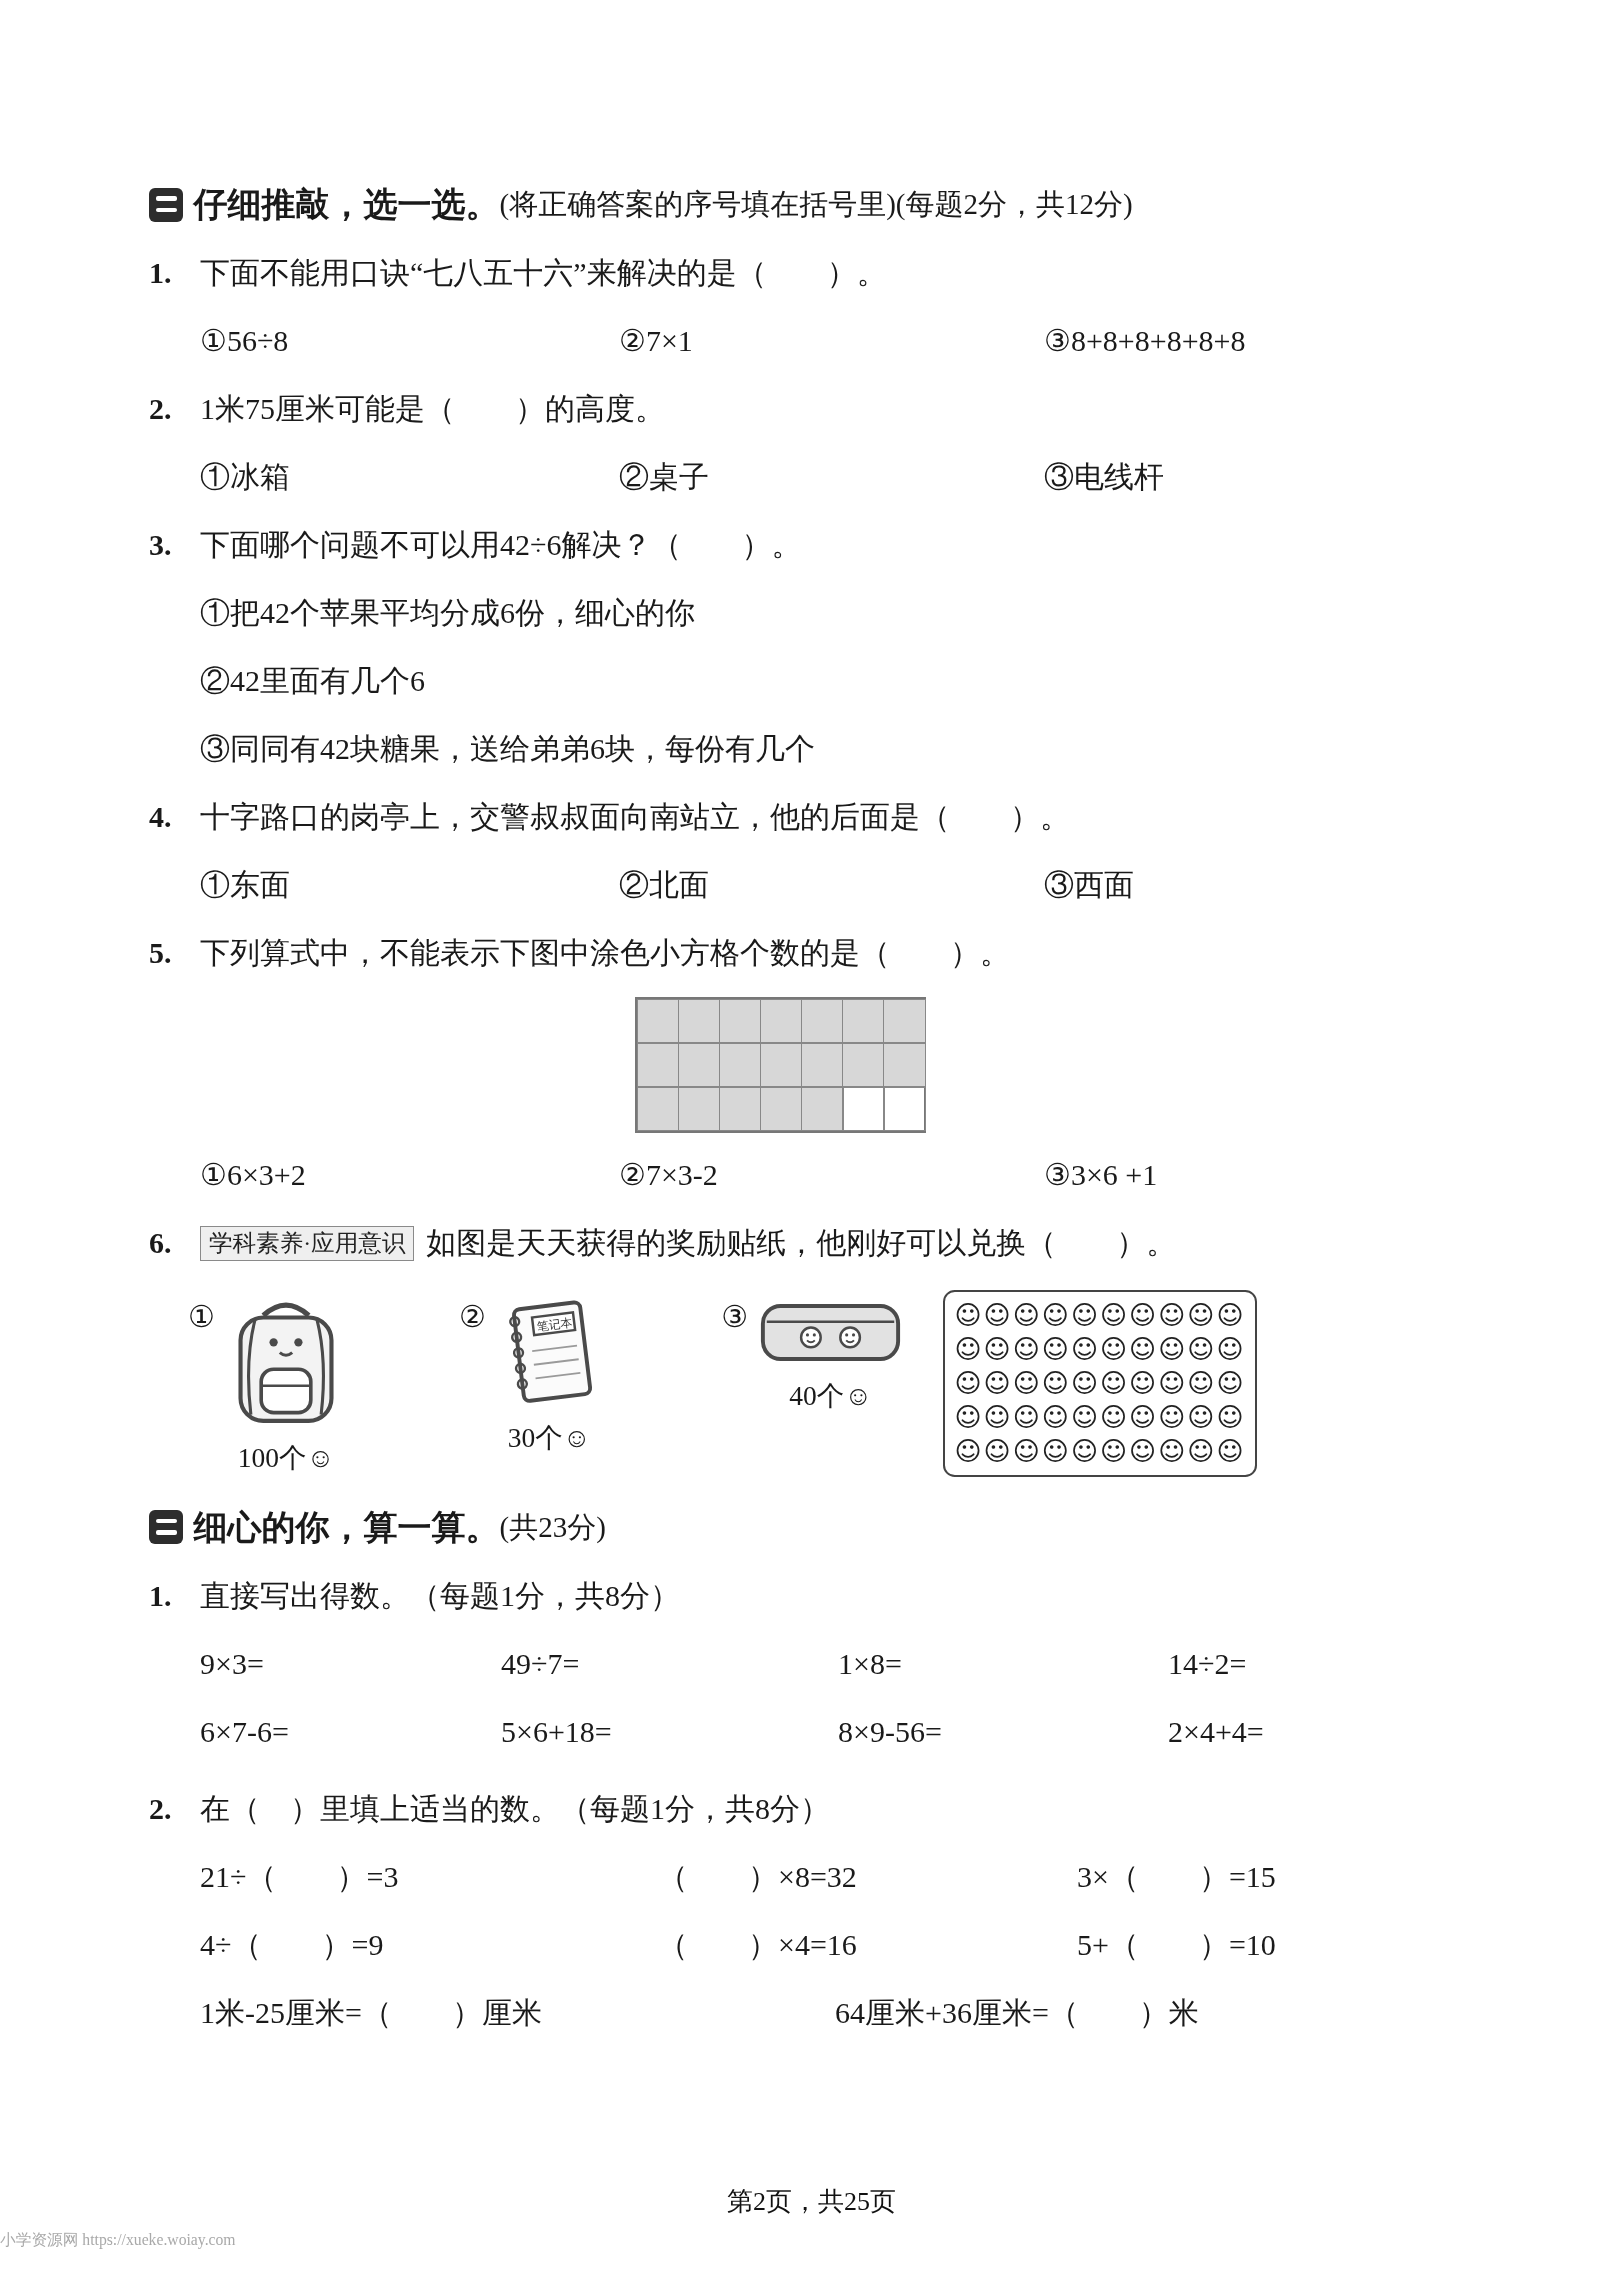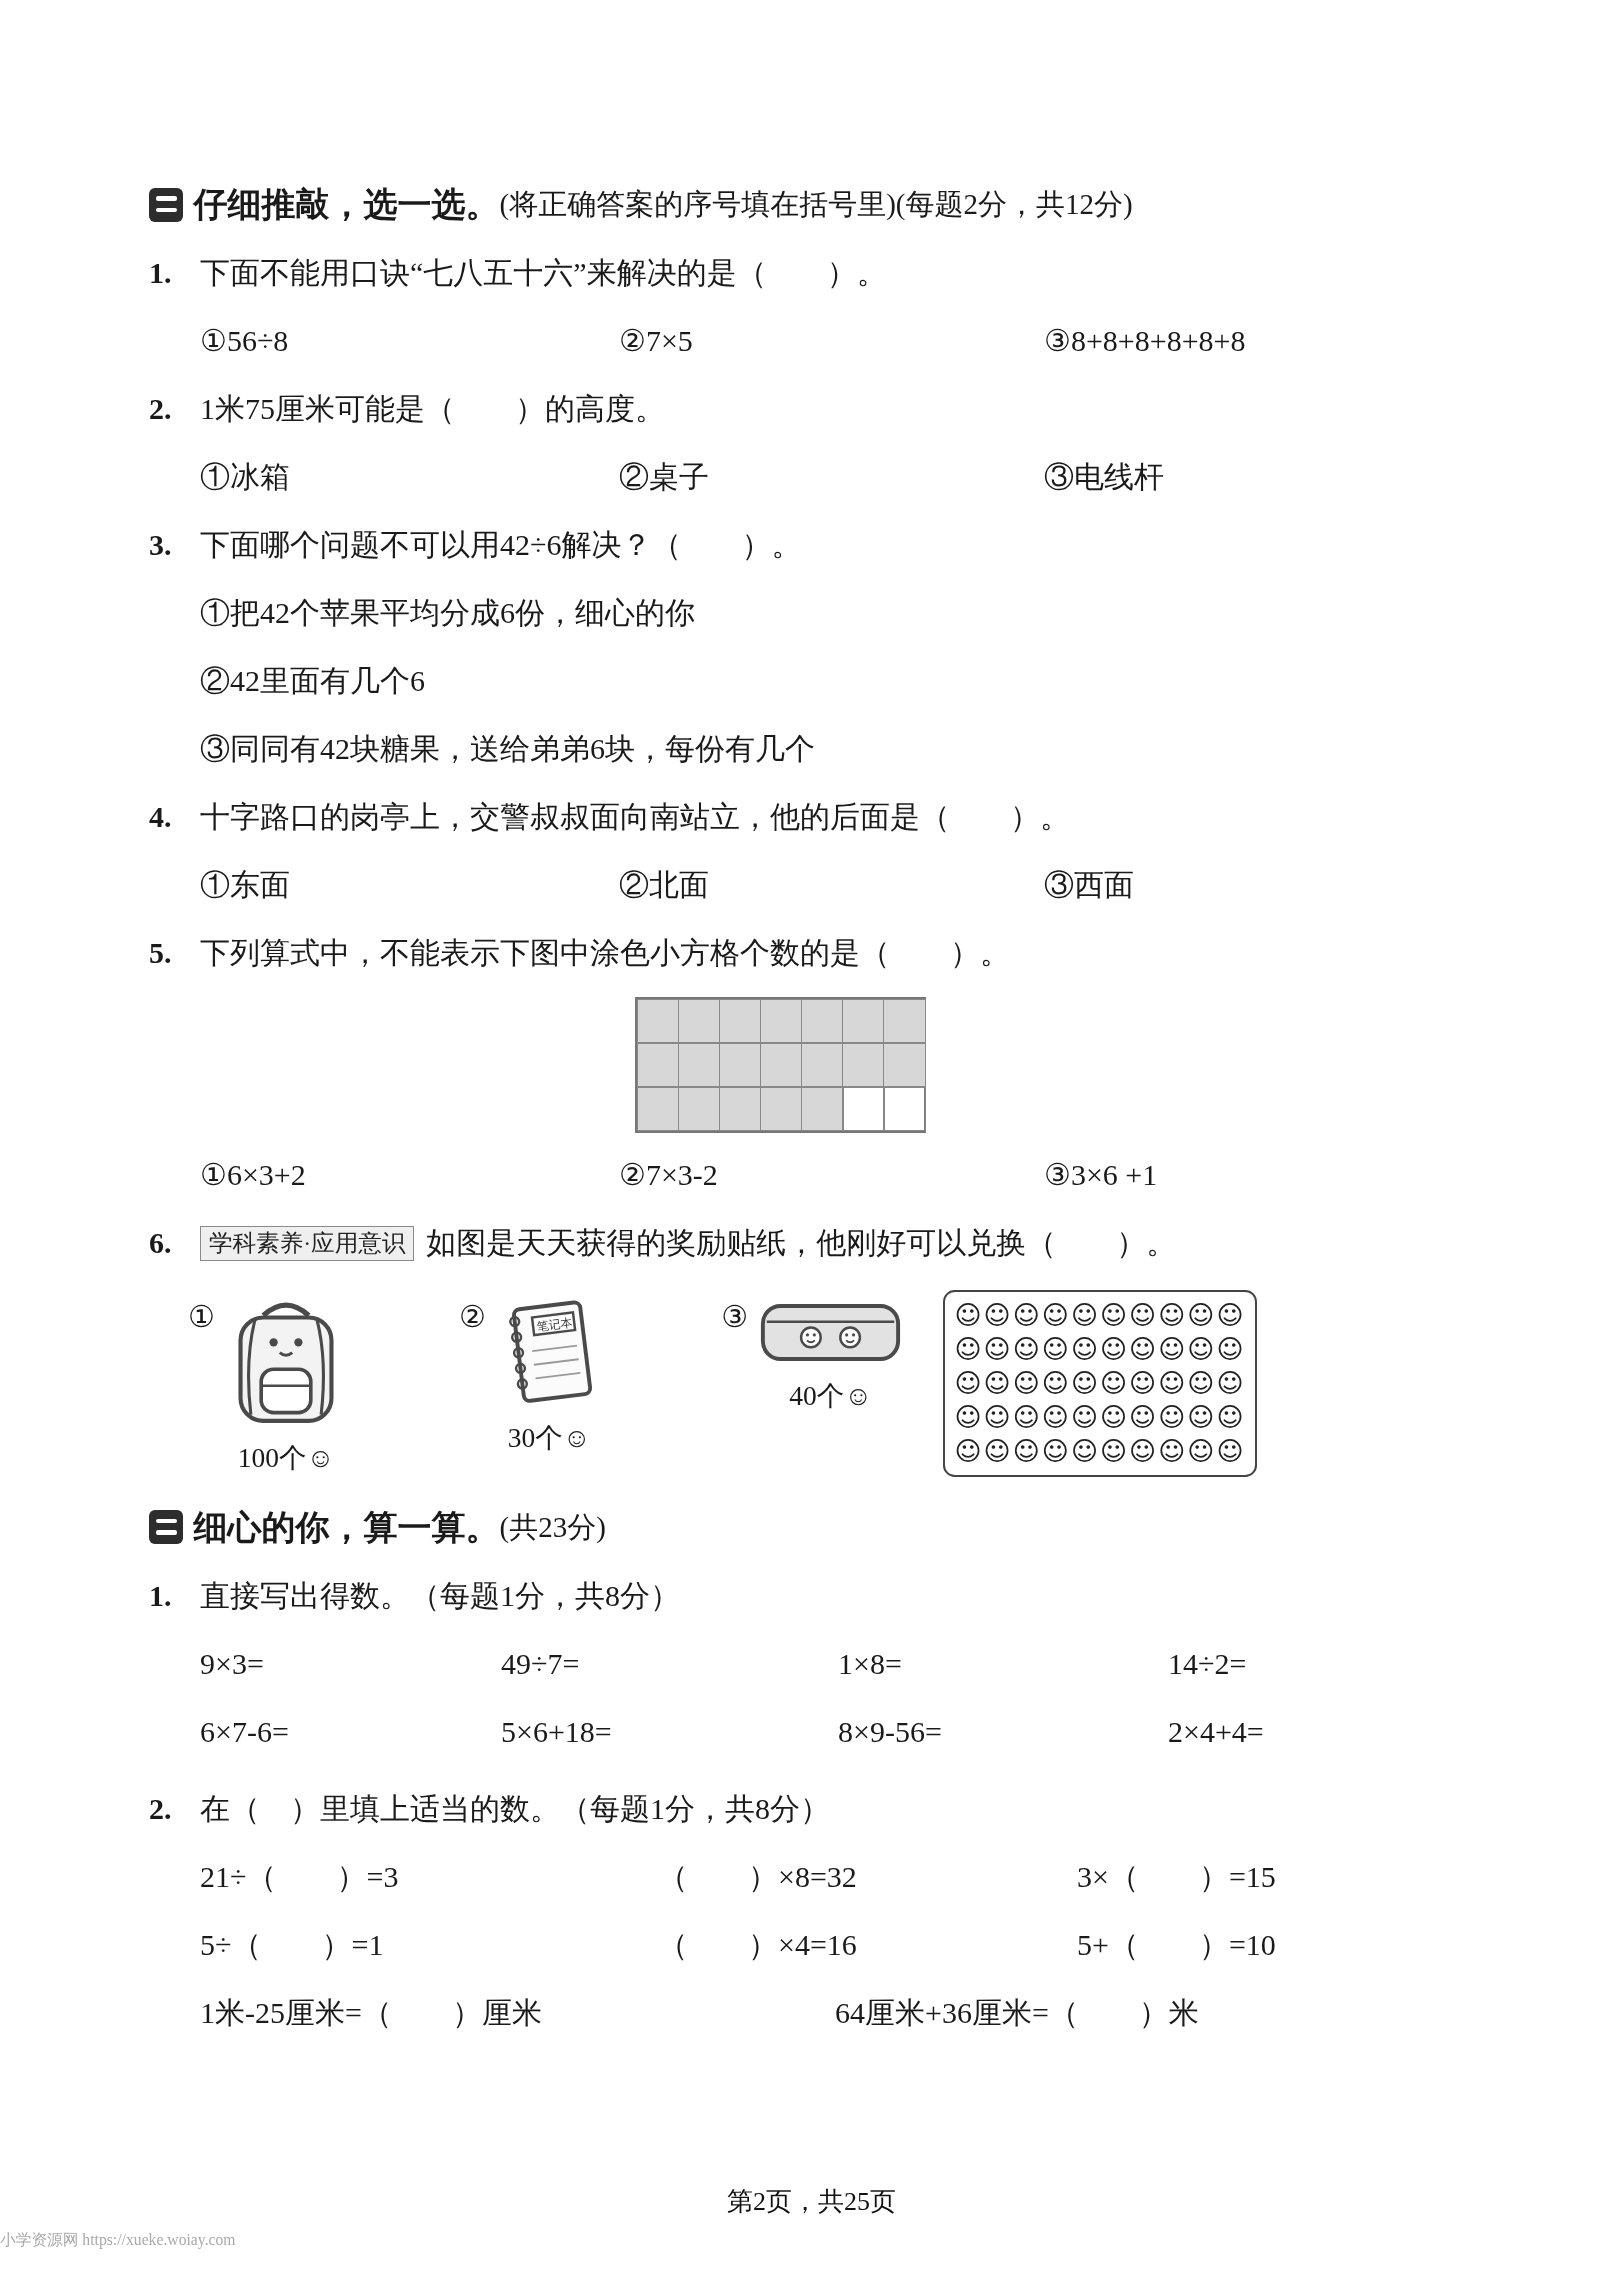--- a/index.html
+++ b/index.html
@@ -60,21 +60,21 @@
     <span>仔细推敲，选一选。</span>
     <span class="sec-note">(将正确答案的序号填在括号里)(每题2分，共12分)</span>
   </div>
 
   <div class="qline">
     <span class="qnum">1.</span>
     <span>下面不能用口诀“七八五十六”来解决的是（　　）。</span>
   </div>
   <div class="opts">
     <span>①56÷8</span>
-    <span>②7×5</span>
+    <span>②7×1</span>
     <span>③8+8+8+8+8+8</span>
   </div>
 
   <div class="qline">
     <span class="qnum">2.</span>
     <span>1米75厘米可能是（　　）的高度。</span>
   </div>
   <div class="opts">
     <span>①冰箱</span>
     <span>②桌子</span>
@@ -236,21 +236,21 @@
   <div class="qline">
     <span class="qnum">2.</span>
     <span>在（　）里填上适当的数。（每题1分，共8分）</span>
   </div>
   <div class="fill-row">
     <span>21÷（　　）=3</span>
     <span>（　　）×8=32</span>
     <span>3×（　　）=15</span>
   </div>
   <div class="fill-row">
-    <span>5÷（　　）=1</span>
+    <span>4÷（　　）=9</span>
     <span>（　　）×4=16</span>
     <span>5+（　　）=10</span>
   </div>
   <div class="fill-row2">
     <span>1米-25厘米=（　　）厘米</span>
     <span>64厘米+36厘米=（　　）米</span>
   </div>
 
 </div>
 

